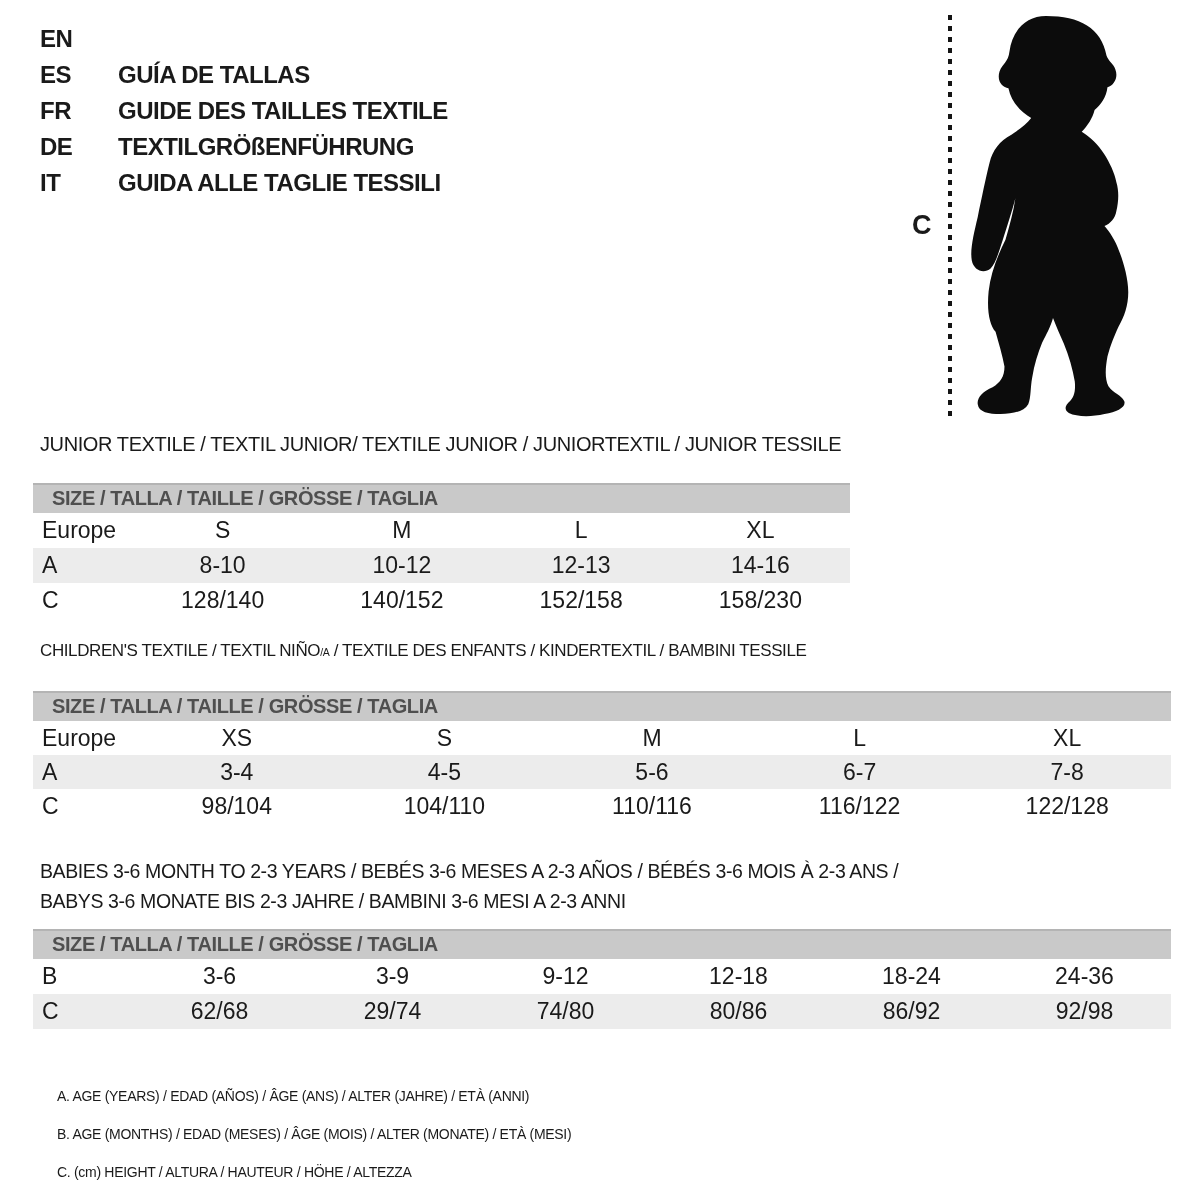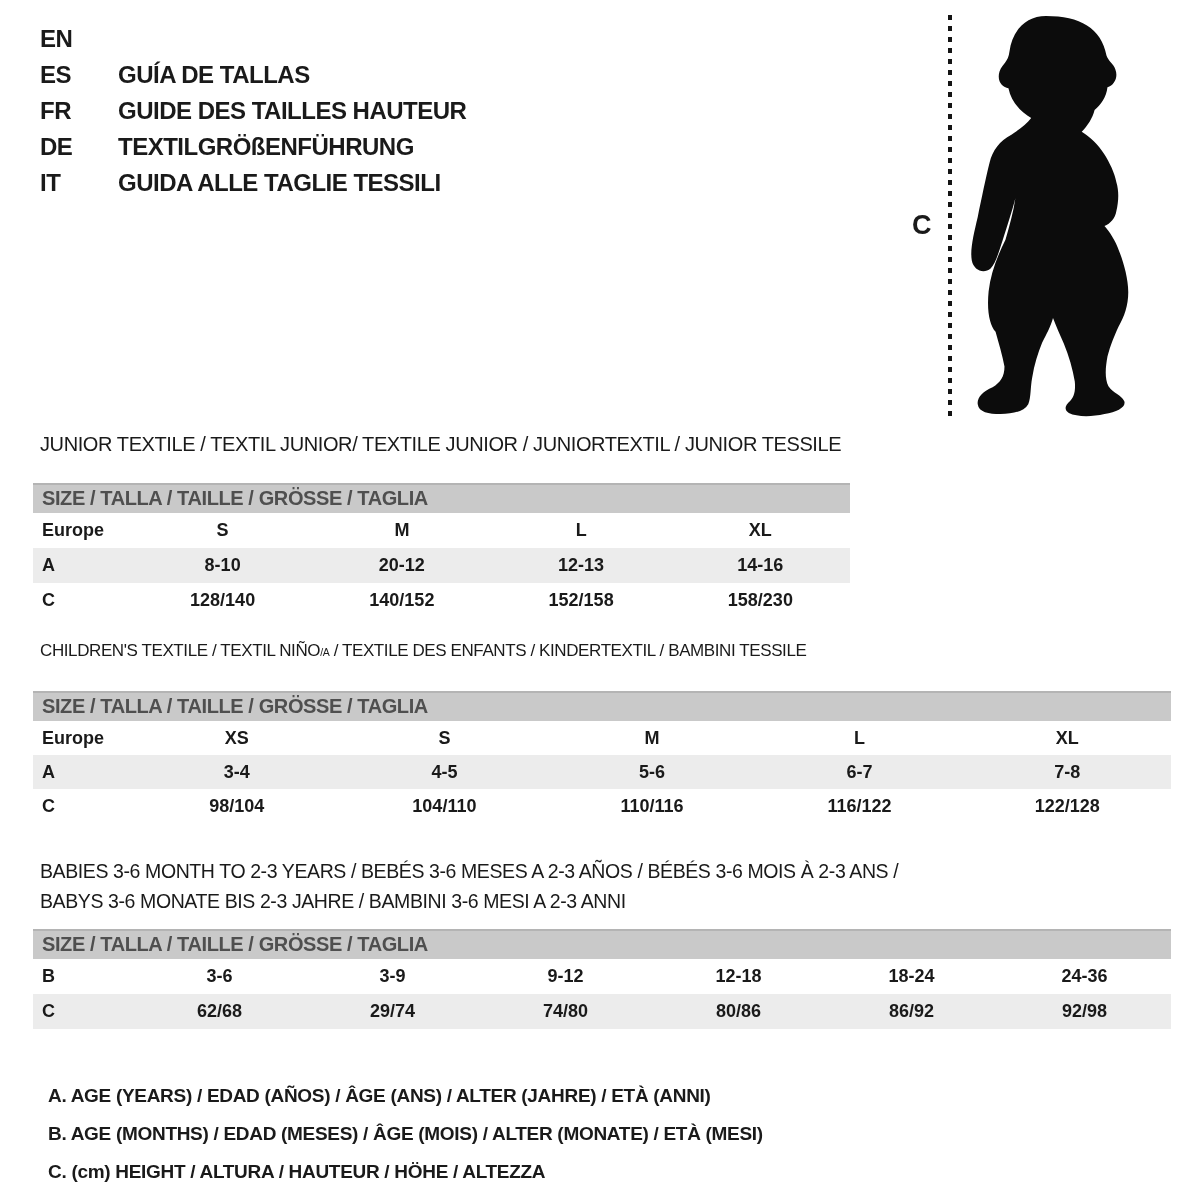--- a/index.html
+++ b/index.html
@@ -37,47 +37,47 @@
   .title-children{top:641px;font-size:17px;}
   .title-babies{top:856px;font-size:19.5px;line-height:30px;}
   .title-sub{font-size:0.62em;}
   
   .table{position:absolute;left:33px;}
   .table-junior{top:483px;width:817px;}
   .table-children{top:691px;width:1138px;}
   .table-babies{top:929px;width:1138px;}
   .band{height:30px;line-height:30px;background:var(--band-bg);
     color:var(--band-text);font-weight:bold;font-size:20px;letter-spacing:-0.4px;
-    padding-left:9px;box-shadow:inset 0 2px 0 rgba(0,0,0,0.10);white-space:nowrap;overflow:hidden;}
-  .trow{display:flex;height:35px;align-items:center;font-weight:bold;font-size:18px;}
+    padding-left:19px;box-shadow:inset 0 2px 0 rgba(0,0,0,0.10);white-space:nowrap;overflow:hidden;}
+  .trow{display:flex;height:35px;align-items:center;font-weight:normal;font-size:23px;}
   .table-children .trow{height:34px;}
   .trow .lbl{flex:0 0 100px;padding-left:9px;text-align:left;}
   .trow .cell{flex:1;text-align:center;}
   .shade{background:var(--row-shade);}
   
-  .legend{position:absolute;left:48px;top:1077px;font-weight:bold;font-size:19px;
+  .legend{position:absolute;left:57px;top:1077px;font-weight:normal;font-size:14px;
     letter-spacing:-0.3px;}
   .legend-line{height:38px;line-height:38px;white-space:nowrap;}
 </style>
 </head>
 <body>
 
 <div class="page">
 
   <div class="langs">
     <div class="lang-row">
       <span class="lang-code">EN</span>
     </div>
     <div class="lang-row">
       <span class="lang-code">ES</span>
       <span class="lang-title">GUÍA DE TALLAS</span>
     </div>
     <div class="lang-row">
       <span class="lang-code">FR</span>
-      <span class="lang-title">GUIDE DES TAILLES HAUTEUR</span>
+      <span class="lang-title">GUIDE DES TAILLES TEXTILE</span>
     </div>
     <div class="lang-row">
       <span class="lang-code">DE</span>
       <span class="lang-title">TEXTILGRÖßENFÜHRUNG</span>
     </div>
     <div class="lang-row">
       <span class="lang-code">IT</span>
       <span class="lang-title">GUIDA ALLE TAGLIE TESSILI</span>
     </div>
   </div>
@@ -109,21 +109,21 @@
     <div class="trow">
       <span class="lbl">Europe</span>
       <span class="cell">S</span>
       <span class="cell">M</span>
       <span class="cell">L</span>
       <span class="cell">XL</span>
     </div>
     <div class="trow shade">
       <span class="lbl">A</span>
       <span class="cell">8-10</span>
-      <span class="cell">20-12</span>
+      <span class="cell">10-12</span>
       <span class="cell">12-13</span>
       <span class="cell">14-16</span>
     </div>
     <div class="trow">
       <span class="lbl">C</span>
       <span class="cell">128/140</span>
       <span class="cell">140/152</span>
       <span class="cell">152/158</span>
       <span class="cell">158/230</span>
     </div>

